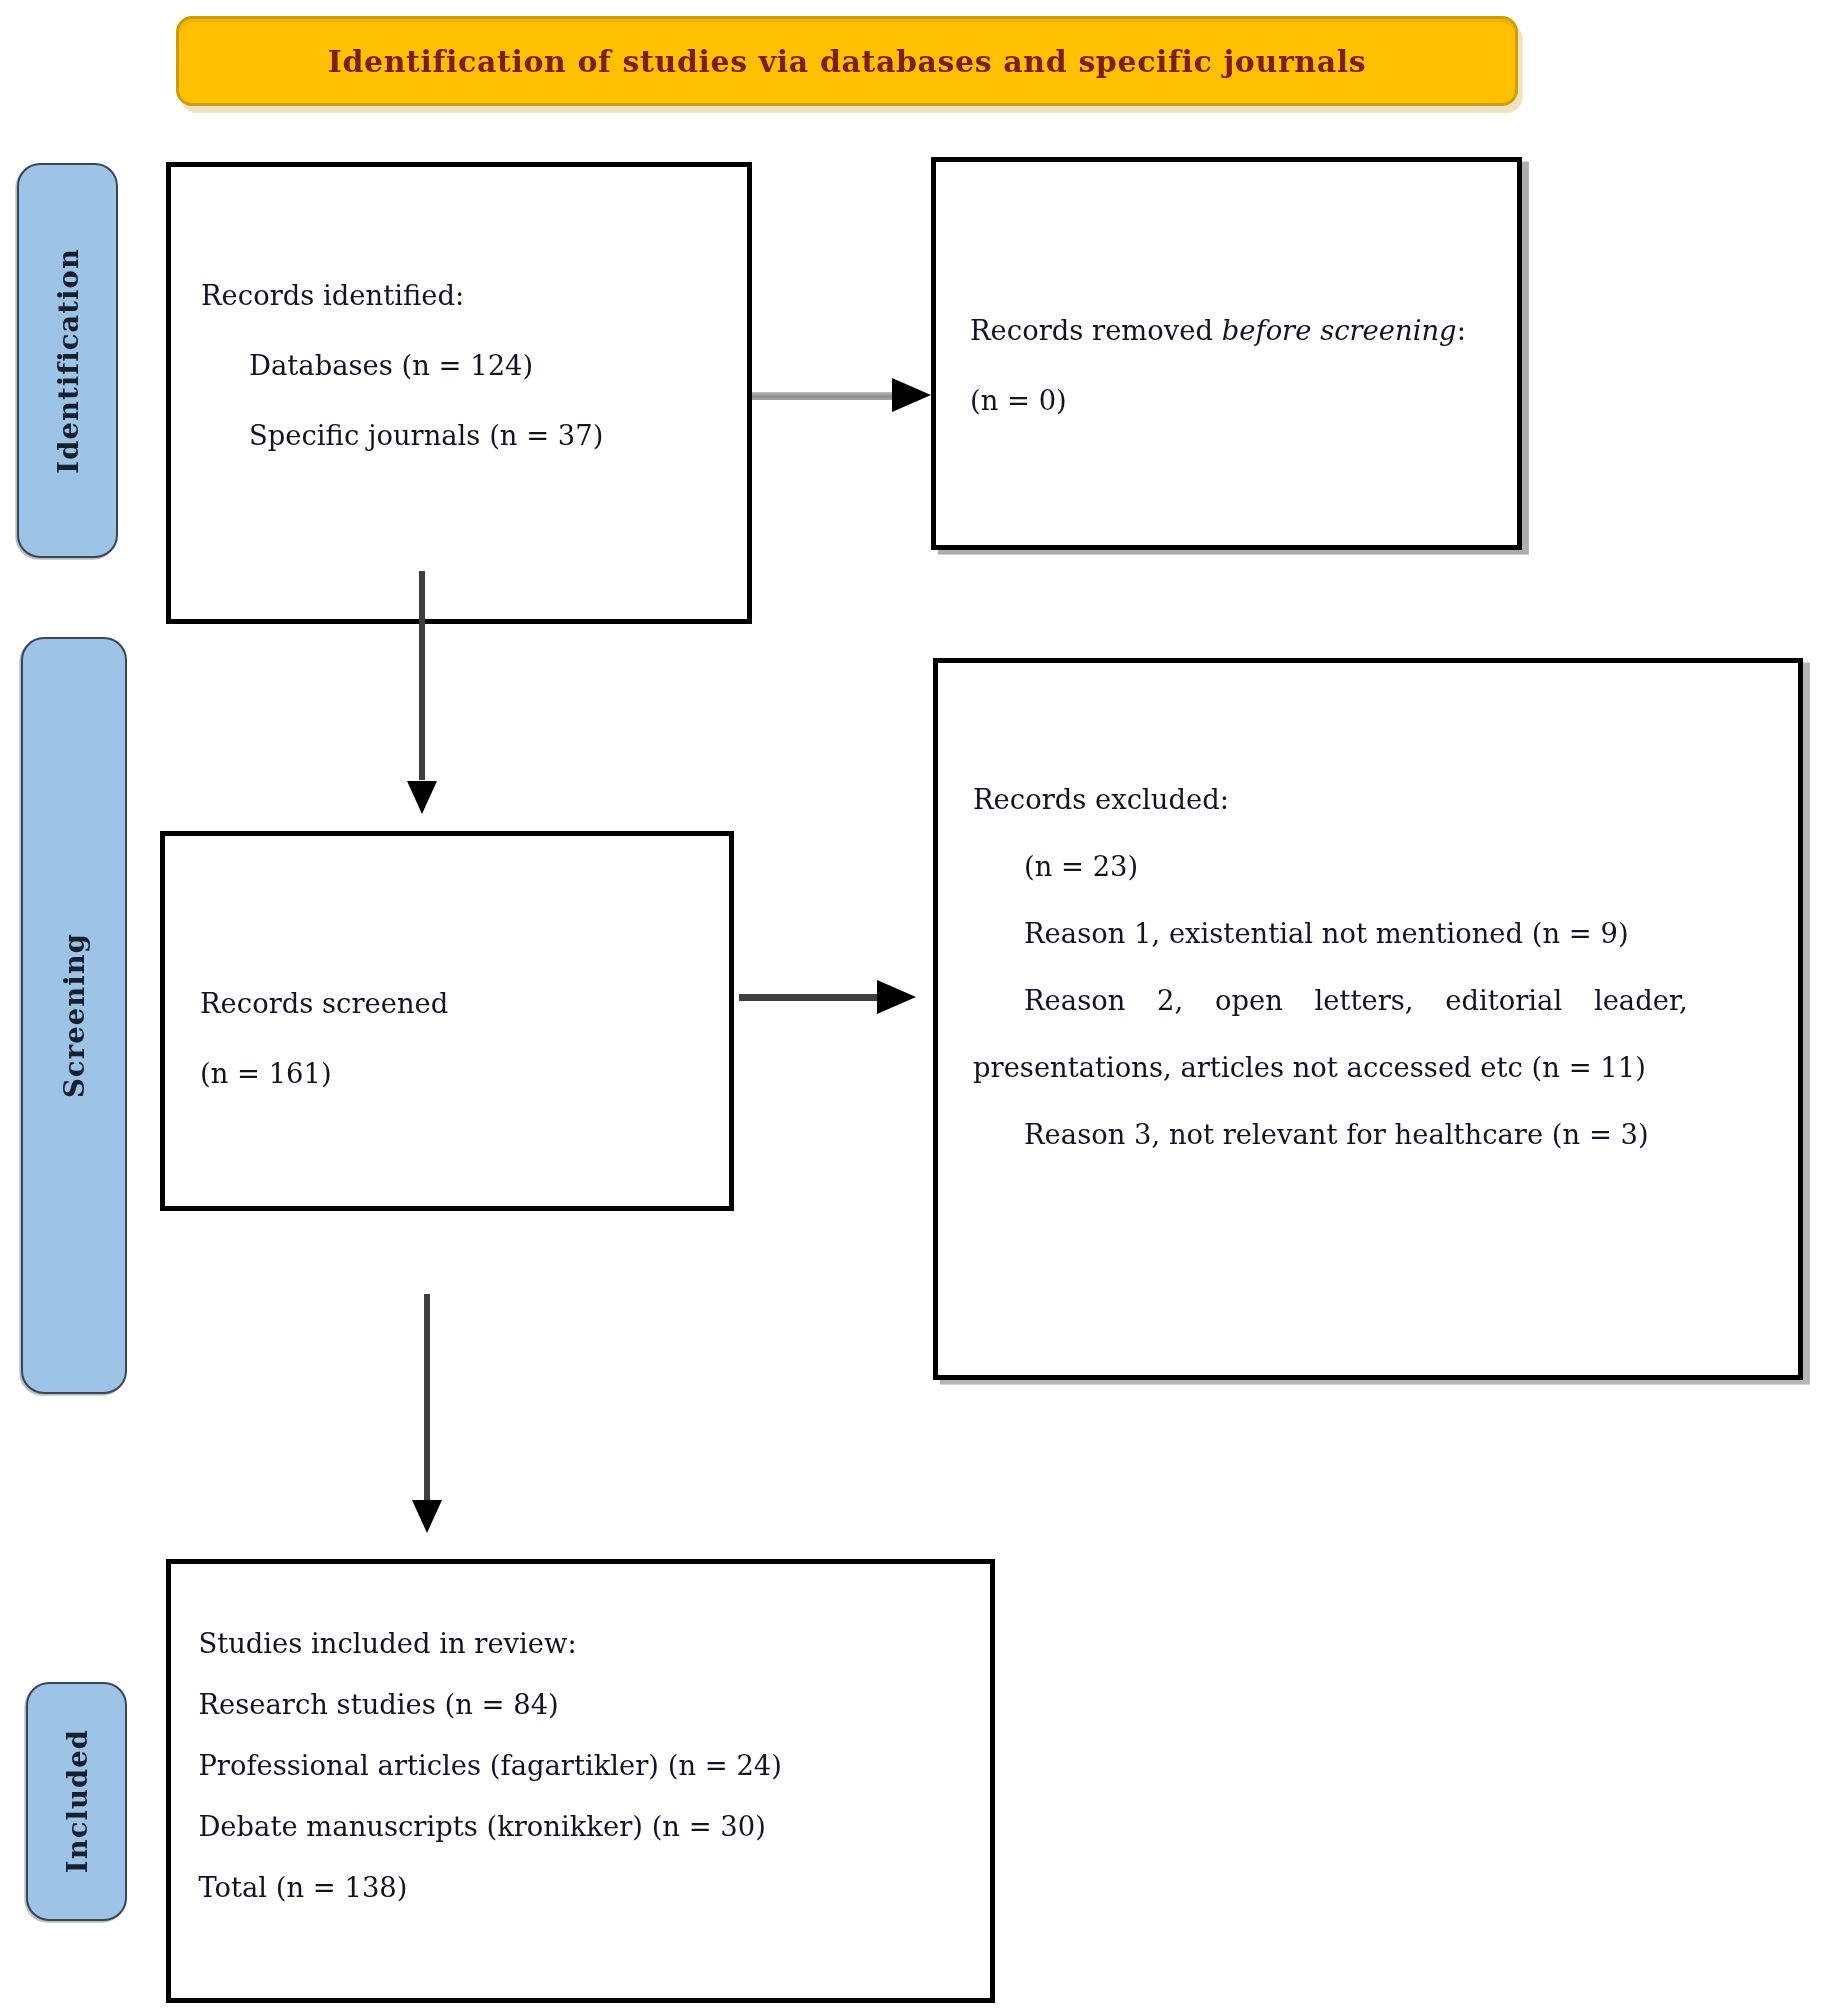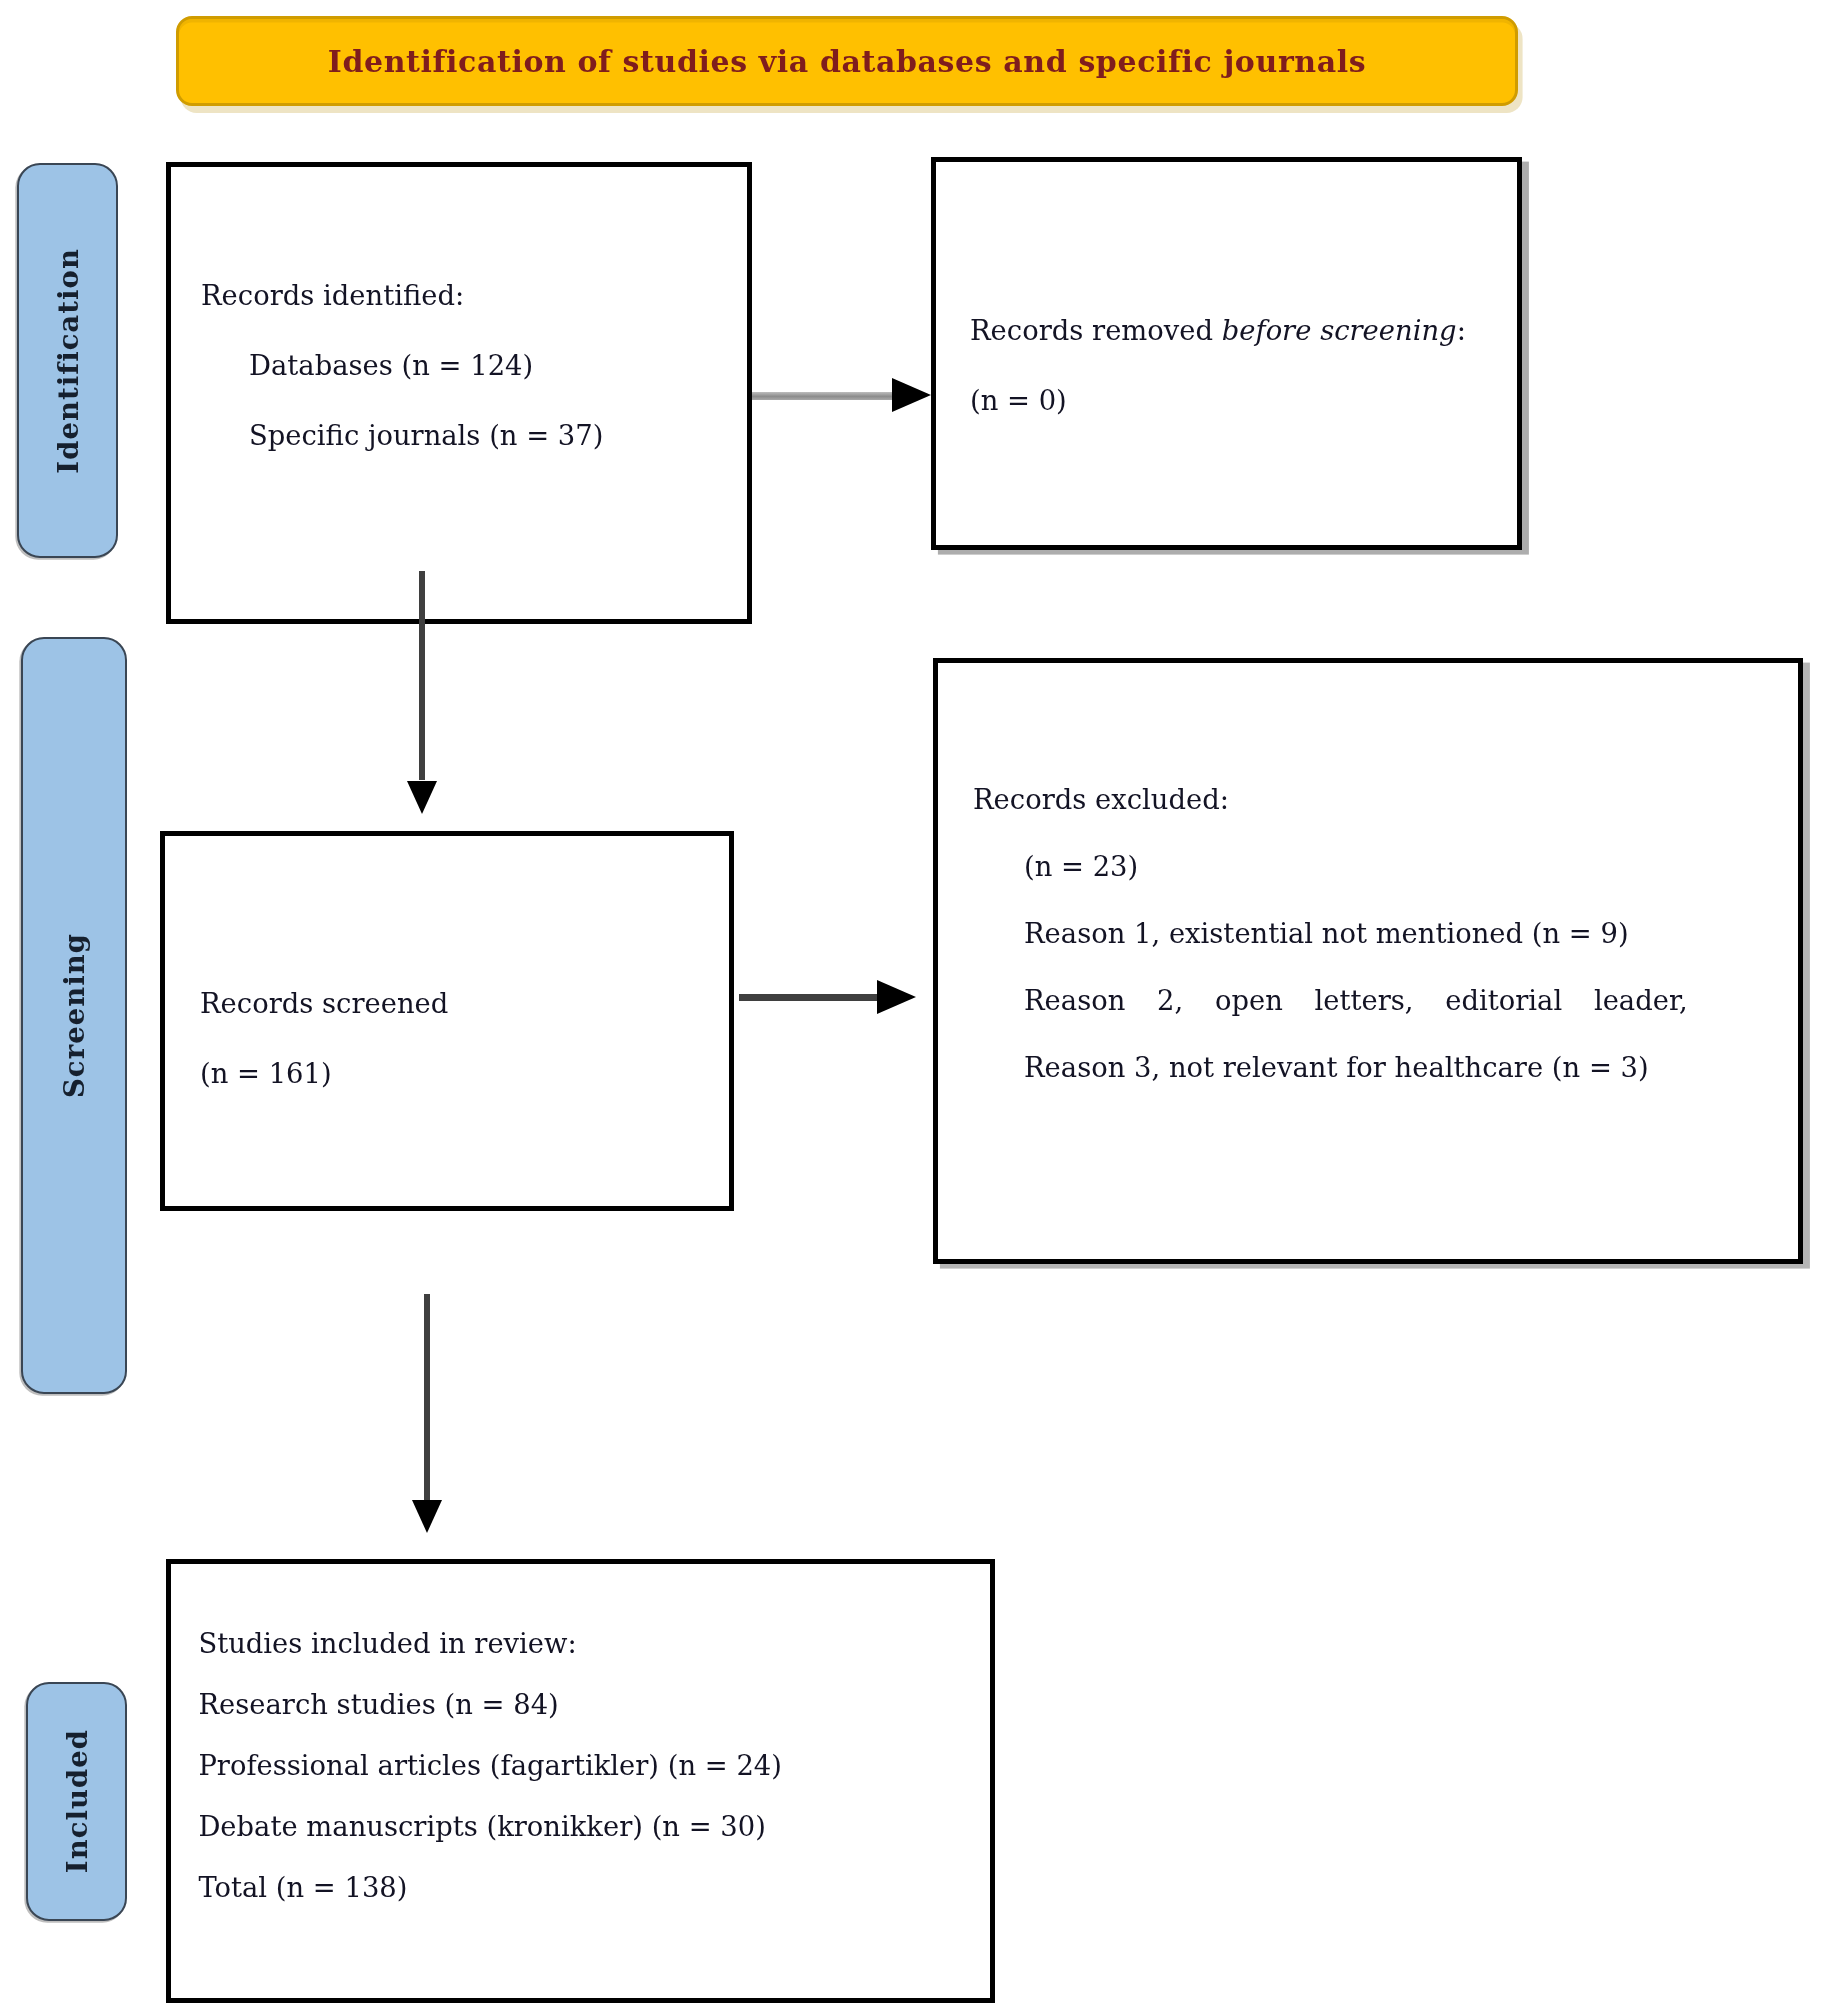--- a/index.html
+++ b/index.html
@@ -68,21 +68,21 @@
     background: #ffffff;
     border: 5.1px solid #000000;
     box-sizing: border-box;
     font-size: 27.4px;
     line-height: 70px;
   }
   .box-identified { left: 166px;  top: 162px;  width: 586px; height: 462px; }
   .box-removed    { left: 931px; top: 157px;  width: 591px; height: 393px;
                     box-shadow: 6.9px 4.6px 0 #ADADAD; }
   .box-screened   { left: 160px;  top: 831px; width: 574px; height: 380px; }
-  .box-excluded   { left: 933px; top: 658px; width: 870px; height: 606px;
+  .box-excluded   { left: 933px; top: 658px; width: 870px; height: 722px;
                     box-shadow: 6.9px 4.6px 0 #B5B5B5; line-height: 67px; }
   .box-included   { left: 166px;  top: 1559px; width: 829px; height: 444px;
                     line-height: 61px; }
 
   .box-identified .content { padding: 94px 17px 0 30px; }
   .box-removed    .content { padding: 134px 17px 0 34px; }
   .box-screened   .content { padding: 133px 17px 0 35px; }
   .box-excluded   .content { padding: 103px 26px 0 35px; }
   .box-included   .content { padding: 49px 17px 0 27.4px; }
 
@@ -170,20 +170,21 @@
       <div class="line">(n = 161)</div>
     </div>
   </div>
 
   <div class="fbox box-excluded">
     <div class="content">
       <div class="line">Records excluded:</div>
       <div class="line indent">(n = 23)</div>
       <div class="line indent">Reason 1, existential not mentioned (n = 9)</div>
       <div class="line indent spread">Reason 2, open letters, editorial leader,</div>
+      <div class="line">presentations, articles not accessed etc (n = 11)</div>
       <div class="line indent">Reason 3, not relevant for healthcare (n = 3)</div>
     </div>
   </div>
 
   <div class="fbox box-included">
     <div class="content">
       <div class="line">Studies included in review:</div>
       <div class="line">Research studies (n = 84)</div>
       <div class="line">Professional articles (fagartikler) (n = 24)</div>
       <div class="line">Debate manuscripts (kronikker) (n = 30)</div>

